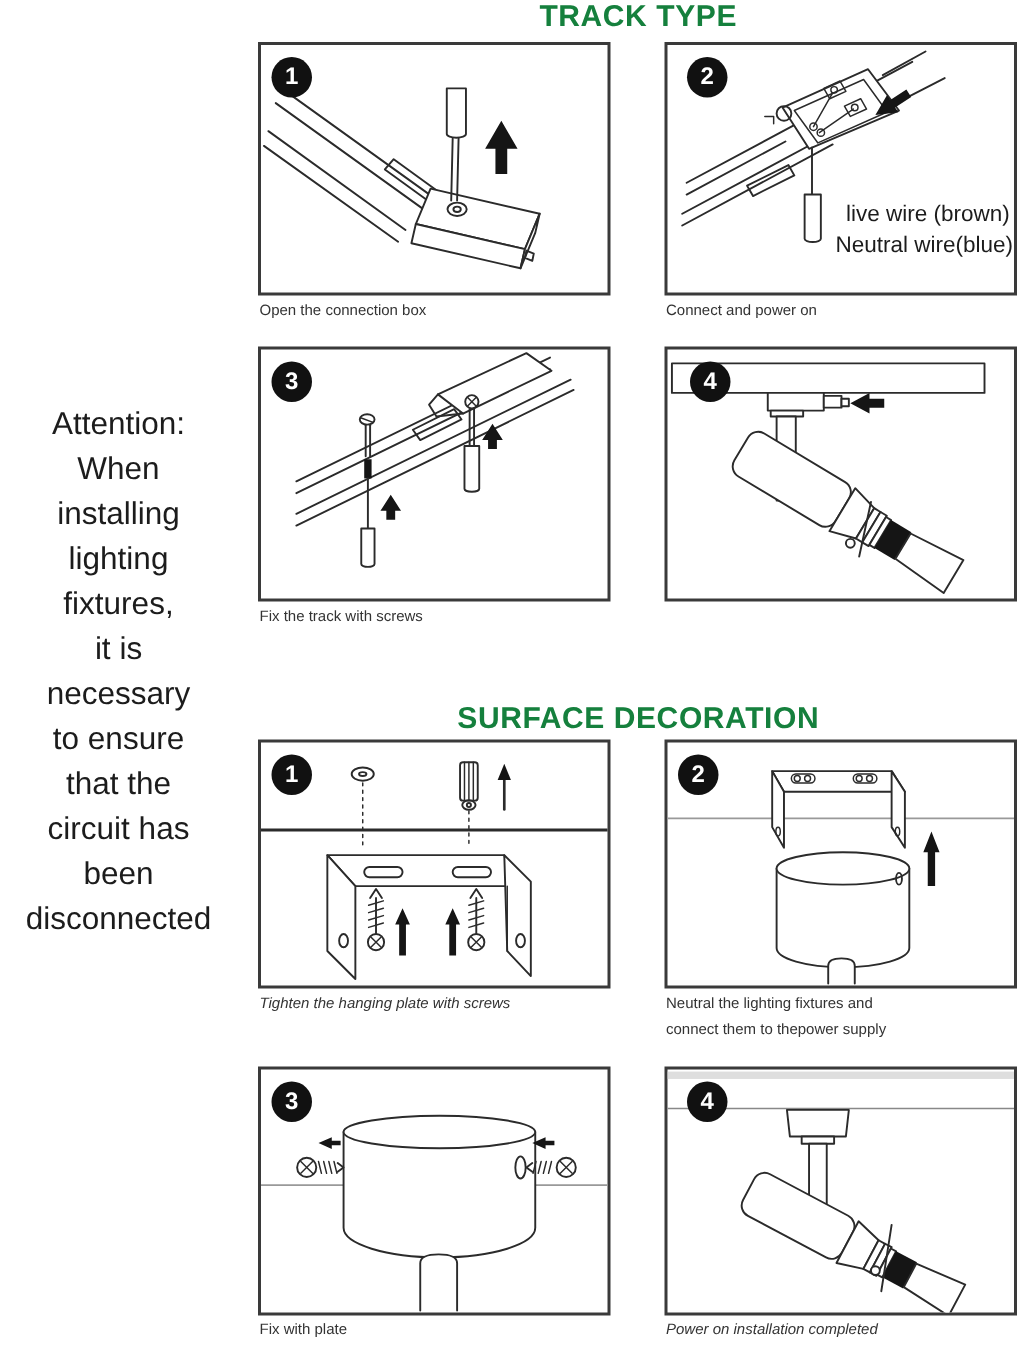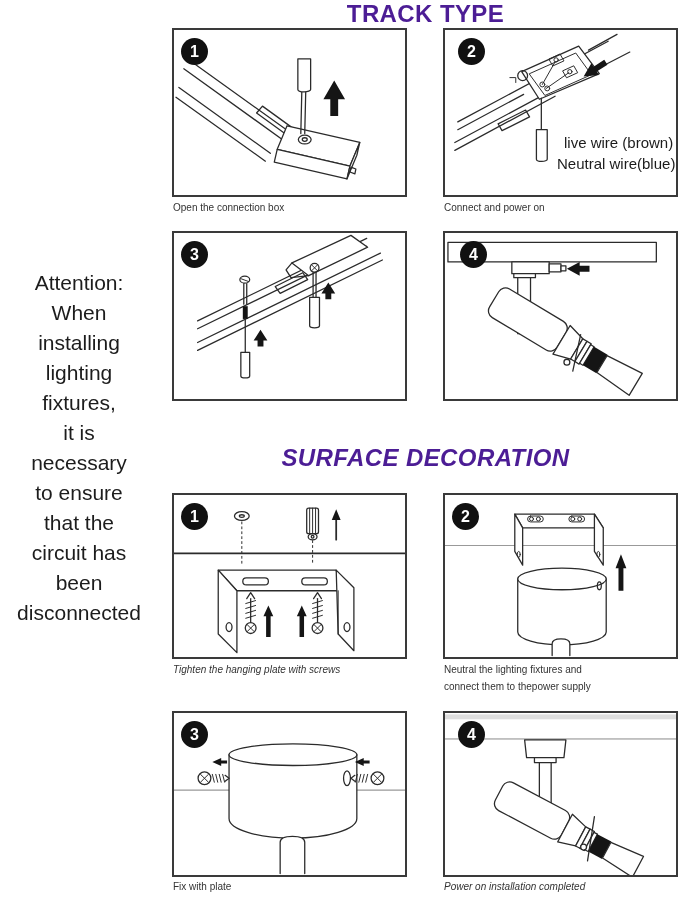--- a/index.html
+++ b/index.html
@@ -1,40 +1,40 @@
 <!DOCTYPE html>
 <html><head>
 <meta charset="utf-8">
 <style>
   html,body{margin:0;padding:0;background:#fff;}
   .page{position:relative;width:679px;height:900px;background:#ffffff;overflow:hidden;
         font-family:"Liberation Sans", sans-serif;color:#2e2e2e;}
   .sec-title{position:absolute;left:172px;width:507px;text-align:center;
-             font-size:24px;font-weight:bold;color:#4c1d95;letter-spacing:.4px;}
+             font-size:20px;font-weight:bold;color:#15803d;letter-spacing:.4px;}
   .attention{position:absolute;left:-2px;top:268px;width:162px;text-align:center;
              font-size:21px;line-height:30px;color:#1c1c1c;}
   .panel{position:absolute;border:2px solid #3a3a3a;background:#fff;box-sizing:border-box;}
   .panel svg{position:absolute;left:0;top:0;}
   .badge{position:absolute;left:7px;top:8px;width:27px;height:27px;border-radius:50%;
          background:#111;color:#fff;font-size:16px;font-weight:bold;
          display:flex;align-items:center;justify-content:center;z-index:3;}
   .caption{position:absolute;font-size:10px;line-height:17px;color:#333;white-space:nowrap;}
   .wire-label{position:absolute;font-size:15px;color:#1c1c1c;white-space:nowrap;z-index:2;}
   svg{stroke:#2b2b2b;stroke-width:1.3;fill:none;stroke-linecap:round;stroke-linejoin:round;}
   svg .wf{fill:#fff;}
   svg .bk{fill:#151515;stroke:none;}
   svg .thin{stroke-width:1;}
 </style>
 </head>
 <body>
 
 <div class="page">
 
   <div class="sec-title" style="top:0px;">TRACK TYPE</div>
-  <div class="sec-title" style="top:444px;font-style:italic;">SURFACE DECORATION</div>
+  <div class="sec-title" style="top:468px;">SURFACE DECORATION</div>
 
   <div class="attention">
     <div>Attention:</div>
     <div>When</div>
     <div>installing</div>
     <div>lighting</div>
     <div>fixtures,</div>
     <div>it is</div>
     <div>necessary</div>
     <div>to ensure</div>
@@ -140,20 +140,23 @@
         <circle cx="143" cy="34" r="4.5"></circle>
         <path class="thin" d="M140,31 L146,37 M146,31 L140,37"></path>
         <path d="M141.5,39 L141.5,64"></path>
         <path d="M144.5,39 L144.5,64"></path>
         <path class="wf" d="M138,64 h10 v29 a5,2 0 0 1 -10,0 Z"></path>
       </g>
       <path class="bk" d="M88,97 L95,108 L91,108 L91,114 L85,114 L85,108 L81,108 Z"></path>
       <path class="bk" d="M157,49 L164,60 L160,60 L160,66 L154,66 L154,60 L150,60 Z"></path>
     </svg>
   </div>
+  <div class="caption" style="left:173px;top:403px;">
+    <div>Fix the track with screws</div>
+  </div>
 
   <div class="panel" style="left:443px;top:231px;width:235px;height:170px;">
     <div class="badge" style="left:15px;">4</div>
     <svg width="231" height="166" viewBox="0 0 235 166">
       <rect class="wf" x="3" y="8" width="212" height="20"></rect>
       <g>
         <rect class="wf" x="68" y="28" width="38" height="12"></rect>
         <rect class="wf" x="106" y="30" width="12" height="8"></rect>
         <rect class="wf" x="118" y="32" width="5" height="5"></rect>
         <rect class="wf" x="70" y="40" width="22" height="4"></rect>

